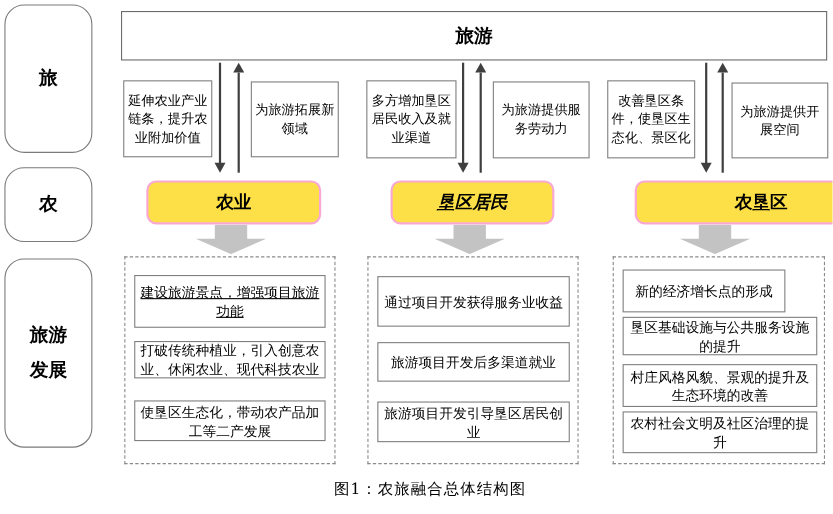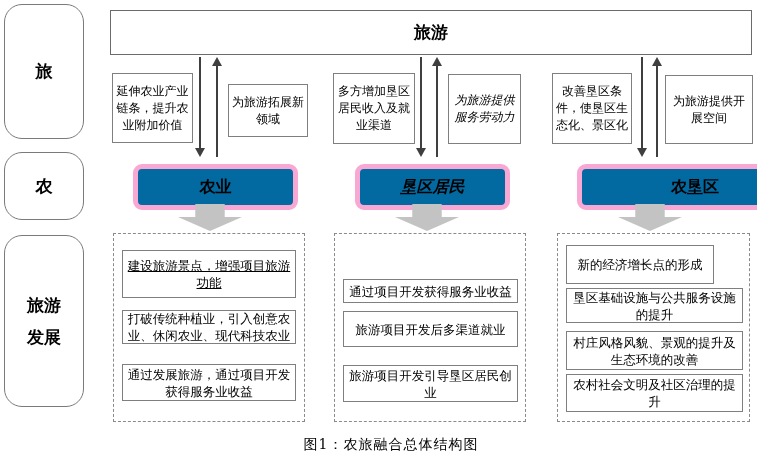--- a/index.html
+++ b/index.html
@@ -16,22 +16,22 @@
     position:absolute;left:110px;top:10px;width:640px;height:43px;border:1px solid #6b6b6b;
     background:#fff;display:flex;align-items:center;justify-content:center;
     font-weight:bold;font-size:17px;
   }
   .note{
     position:absolute;border:1px solid #7f7f7f;background:#fff;
     display:flex;align-items:center;justify-content:center;text-align:center;
     font-size:12px;line-height:17px;padding:2px 3px;box-sizing:border-box;
   }
   .mainbox{
-    position:absolute;top:164px;height:36px;border:5px solid #f9a8d4;border-radius:9px;
-    background:#0369a1;display:flex;align-items:center;justify-content:center;
+    position:absolute;top:164px;height:36px;border:2px solid #f9a8d4;border-radius:9px;
+    background:#fde047;display:flex;align-items:center;justify-content:center;
     font-weight:bold;font-size:16px;
   }
   .vline{position:absolute;width:2px;background:#3f3f3f;}
   .ahead-down{position:absolute;width:0;height:0;border-left:5px solid transparent;
     border-right:5px solid transparent;border-top:9px solid #3f3f3f;}
   .ahead-up{position:absolute;width:0;height:0;border-left:5px solid transparent;
     border-right:5px solid transparent;border-bottom:9px solid #3f3f3f;}
   .blockarrow{
     position:absolute;top:204px;width:64px;height:27px;background:#c3c3c3;
     clip-path:polygon(27% 0,73% 0,73% 48%,100% 48%,50% 100%,0 48%,27% 48%);
@@ -68,42 +68,42 @@
 
   <div class="topbox">
     <span>旅游</span>
   </div>
 
   <div class="note" style="left:112px;top:73px;width:81px;height:70px;">延伸农业产业链条，提升农业附加价值</div>
   <div class="vline" style="left:199px;top:57px;height:92px;"></div>
   <div class="ahead-down" style="left:195px;top:148px;"></div>
   <div class="ahead-up" style="left:212px;top:57px;"></div>
   <div class="vline" style="left:216px;top:66px;height:91px;"></div>
-  <div class="note" style="left:228px;top:74px;width:80px;height:53px;margin-top:10px;">为旅游拓展新领域</div>
+  <div class="note" style="left:228px;top:74px;width:80px;height:69px;">为旅游拓展新领域</div>
   <div class="mainbox" style="left:133px;width:155px;">
     <span>农业</span>
   </div>
   <div class="blockarrow" style="left:178px;"></div>
   <div class="dashed" style="left:113px;width:192px;"></div>
   <div class="obox" style="left:122px;top:250px;width:174px;height:48px;text-decoration:underline;">建设旅游景点，增强项目旅游功能</div>
   <div class="obox" style="left:122px;top:310px;width:174px;height:34px;">打破传统种植业，引入创意农业、休闲农业、现代科技农业</div>
-  <div class="obox" style="left:122px;top:364px;width:174px;height:37px;">通过发展旅游，通过项目开发获得服务业收益</div>
+  <div class="obox" style="left:122px;top:364px;width:174px;height:37px;">使垦区生态化，带动农产品加工等二产发展</div>
 
   <div class="note" style="left:333px;top:73px;width:82px;height:71px;">多方增加垦区居民收入及就业渠道</div>
   <div class="vline" style="left:420px;top:57px;height:92px;"></div>
   <div class="ahead-down" style="left:416px;top:148px;"></div>
   <div class="ahead-up" style="left:432px;top:57px;"></div>
   <div class="vline" style="left:436px;top:66px;height:91px;"></div>
-  <div class="note" style="left:448px;top:74px;width:73px;height:70px;font-style:italic;">为旅游提供服务劳动力</div>
+  <div class="note" style="left:448px;top:74px;width:88px;height:70px;">为旅游提供服务劳动力</div>
   <div class="mainbox" style="left:355px;width:145px;font-style:italic;">
     <span>垦区居民</span>
   </div>
   <div class="blockarrow" style="left:395px;"></div>
   <div class="dashed" style="left:334px;width:192px;"></div>
-  <div class="obox" style="left:343px;top:251px;width:175px;height:24px;margin-top:28px;">通过项目开发获得服务业收益</div>
+  <div class="obox" style="left:343px;top:251px;width:175px;height:46px;">通过项目开发获得服务业收益</div>
   <div class="obox" style="left:343px;top:311px;width:175px;height:36px;">旅游项目开发后多渠道就业</div>
   <div class="obox" style="left:343px;top:365px;width:175px;height:37px;">旅游项目开发引导垦区居民创业</div>
 
   <div class="note" style="left:552px;top:73px;width:80px;height:71px;">改善垦区条件，使垦区生态化、景区化</div>
   <div class="vline" style="left:641px;top:57px;height:92px;"></div>
   <div class="ahead-down" style="left:637px;top:148px;"></div>
   <div class="ahead-up" style="left:652px;top:57px;"></div>
   <div class="vline" style="left:656px;top:66px;height:91px;"></div>
   <div class="note" style="left:665px;top:75px;width:88px;height:69px;">为旅游提供开展空间</div>
   <div class="mainbox" style="left:577px;width:146px;padding-left:40px;">

